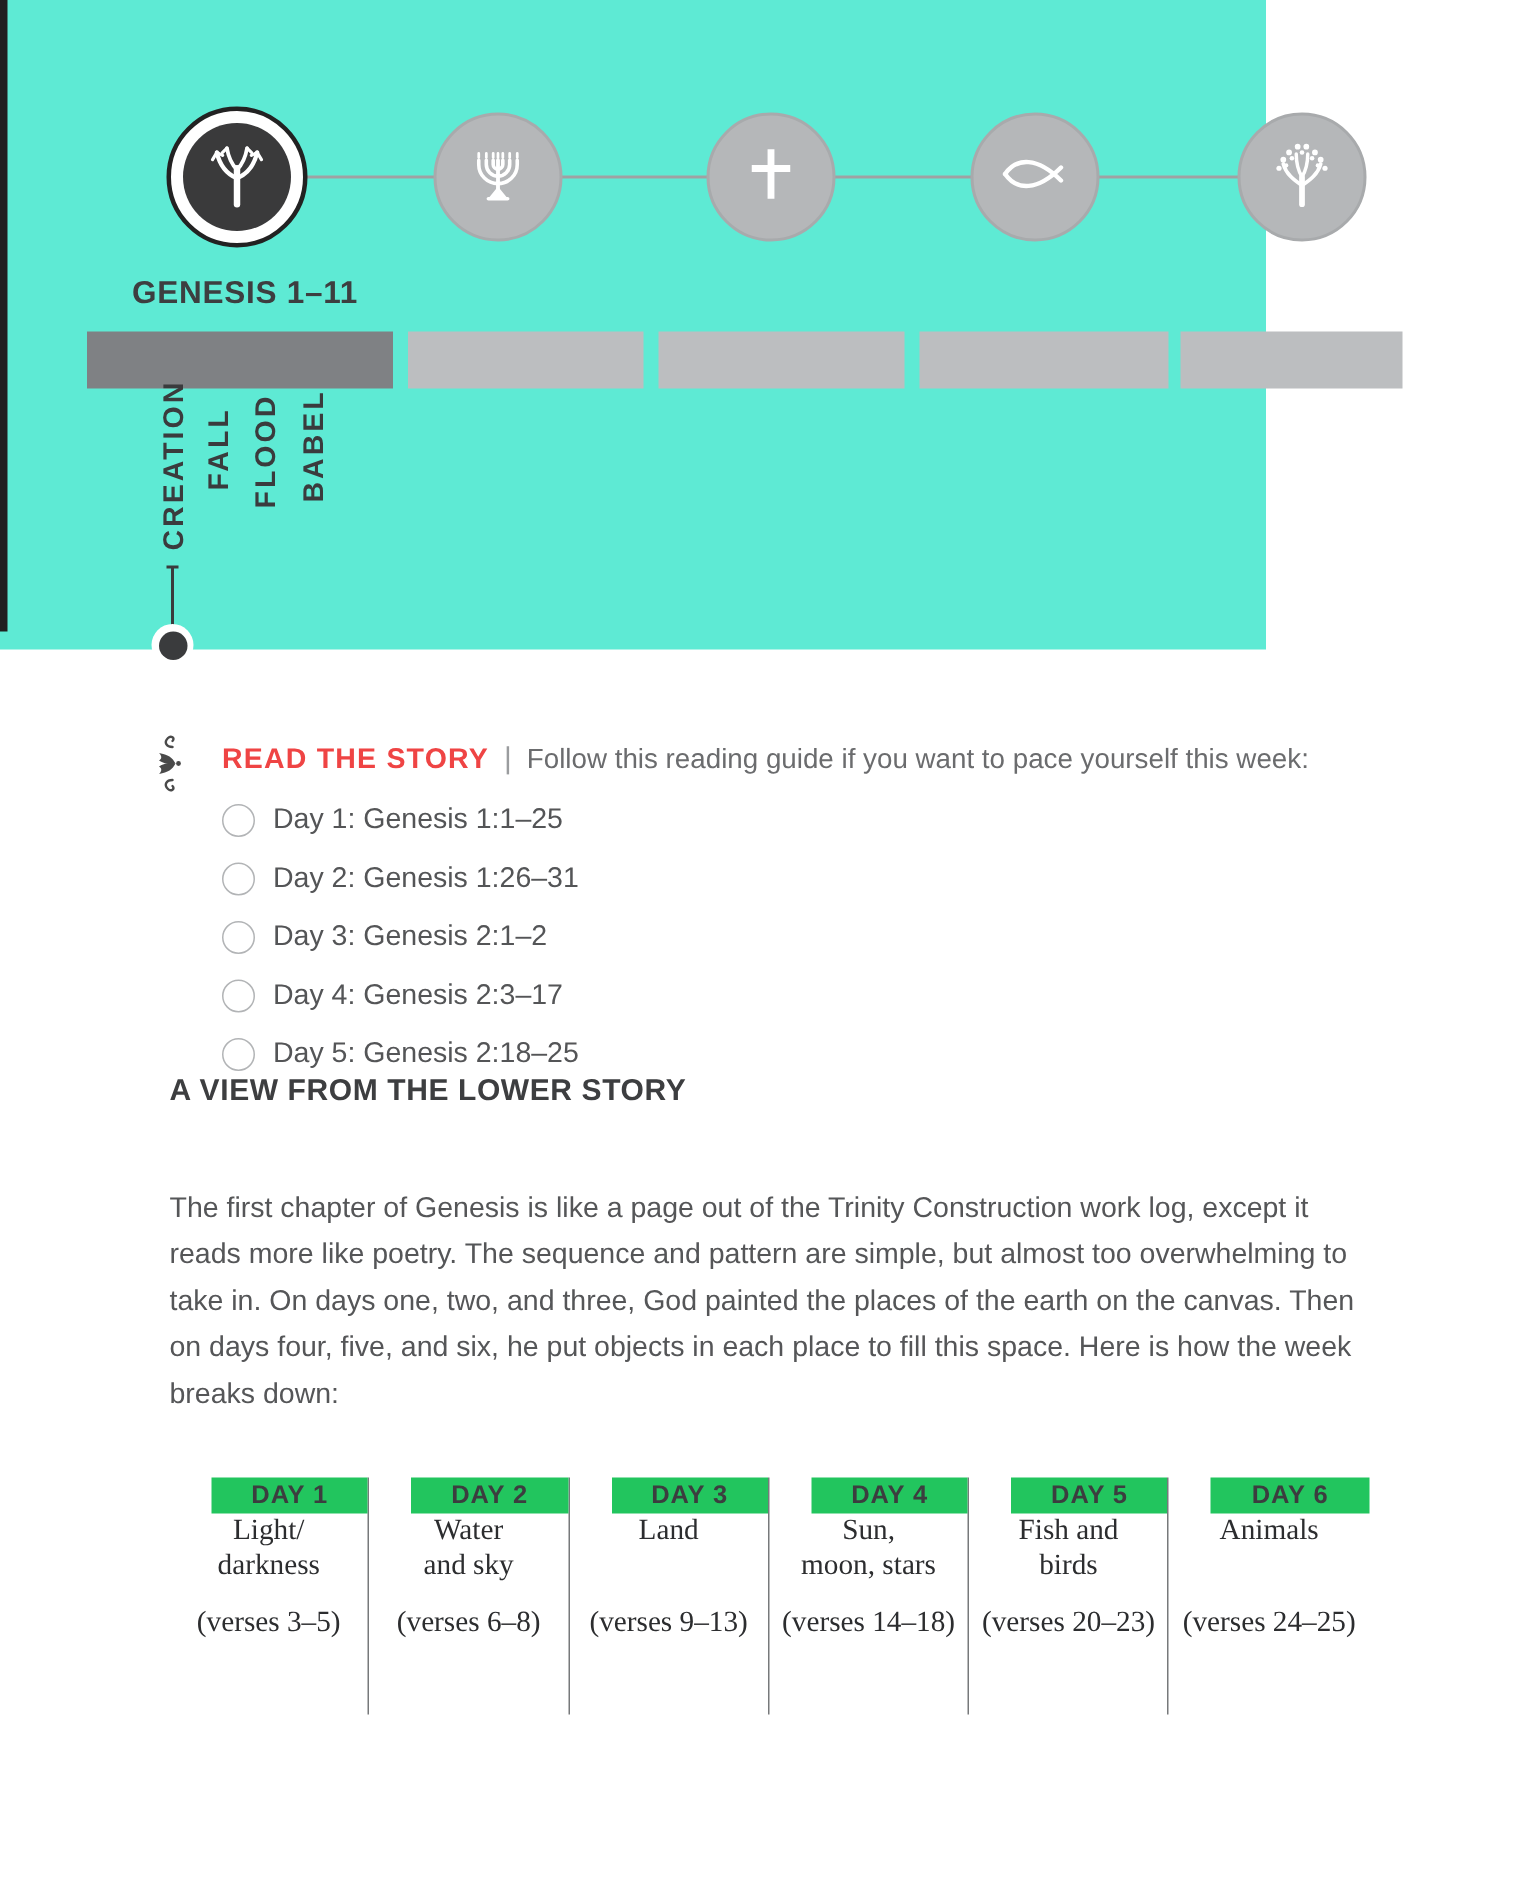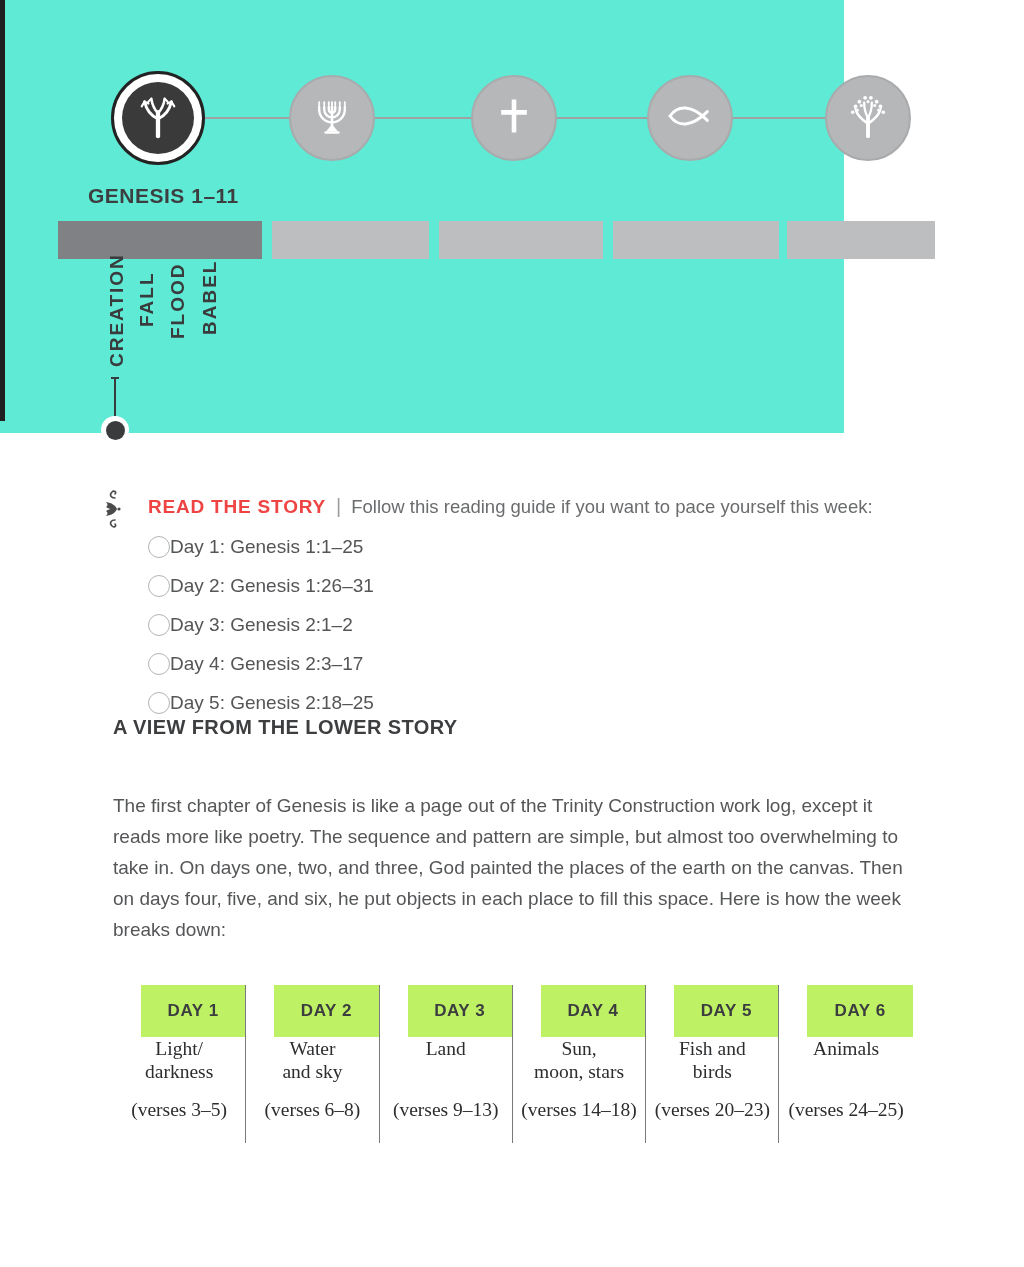--- a/index.html
+++ b/index.html
@@ -34,36 +34,36 @@
   .pointer-dot{width:19px;height:19px;border-radius:50%;background:#3a3b3d;}
 
   
   .flourish{position:absolute;left:103px;top:489px;}
   .rs-head{position:absolute;left:148px;top:495px;display:flex;align-items:baseline;gap:10px;white-space:nowrap;}
   .rs-title{font-size:19px;font-weight:700;color:#ef4444;letter-spacing:.8px;}
   .rs-pipe{font-size:20px;color:#9a9c9e;font-weight:400;}
   .rs-sub{font-size:18.5px;color:#6b6c6e;}
 
   .checklist{position:absolute;left:148px;top:533px;display:flex;flex-direction:column;gap:11px;}
-  .check-row{display:flex;align-items:center;height:28px;}
+  .check-row{display:flex;align-items:center;gap:12px;height:28px;}
   .check-circle{width:20px;height:20px;border-radius:50%;border:1.5px solid #b2b4b6;background:#fff;flex:0 0 auto;}
   .check-label{font-size:19px;color:#545557;}
 
   
   .ls-head{position:absolute;left:113px;top:716px;font-size:20px;font-weight:700;
         color:#3d3e40;letter-spacing:.4px;}
   .ls-para{position:absolute;left:113px;top:790px;width:798px;font-size:19px;
         line-height:31px;color:#555658;}
 
   
   .ctable{position:absolute;left:113px;top:985px;width:800px;display:flex;}
   .ccol{width:133.3px;height:158px;box-sizing:border-box;border-right:1px solid #77797b;
         display:flex;flex-direction:column;align-items:stretch;}
   .ccol:last-child{border-right:none;}
-  .chead{height:52px;background:#bef264;display:flex;align-items:center;justify-content:center;
+  .chead{height:24px;background:#22c55e;display:flex;align-items:center;justify-content:center;
         font-size:17px;font-weight:700;color:#3c3d3f;letter-spacing:.6px;margin-left:28px;}
   .cbody{flex:1;display:flex;flex-direction:column;align-items:center;
         font-family:"Liberation Serif",serif;color:#2c2d2f;}
   .cname{font-size:19.5px;line-height:23px;text-align:center;white-space:pre-line;height:56px;}
   .cverses{font-size:19.5px;margin-top:6px;}
 
   
   .footer{position:absolute;top:1186px;right:64px;display:flex;align-items:center;gap:16px;
         font-family:"Liberation Serif",serif;color:#393a3c;}
   .f-week{font-size:20.5px;}

